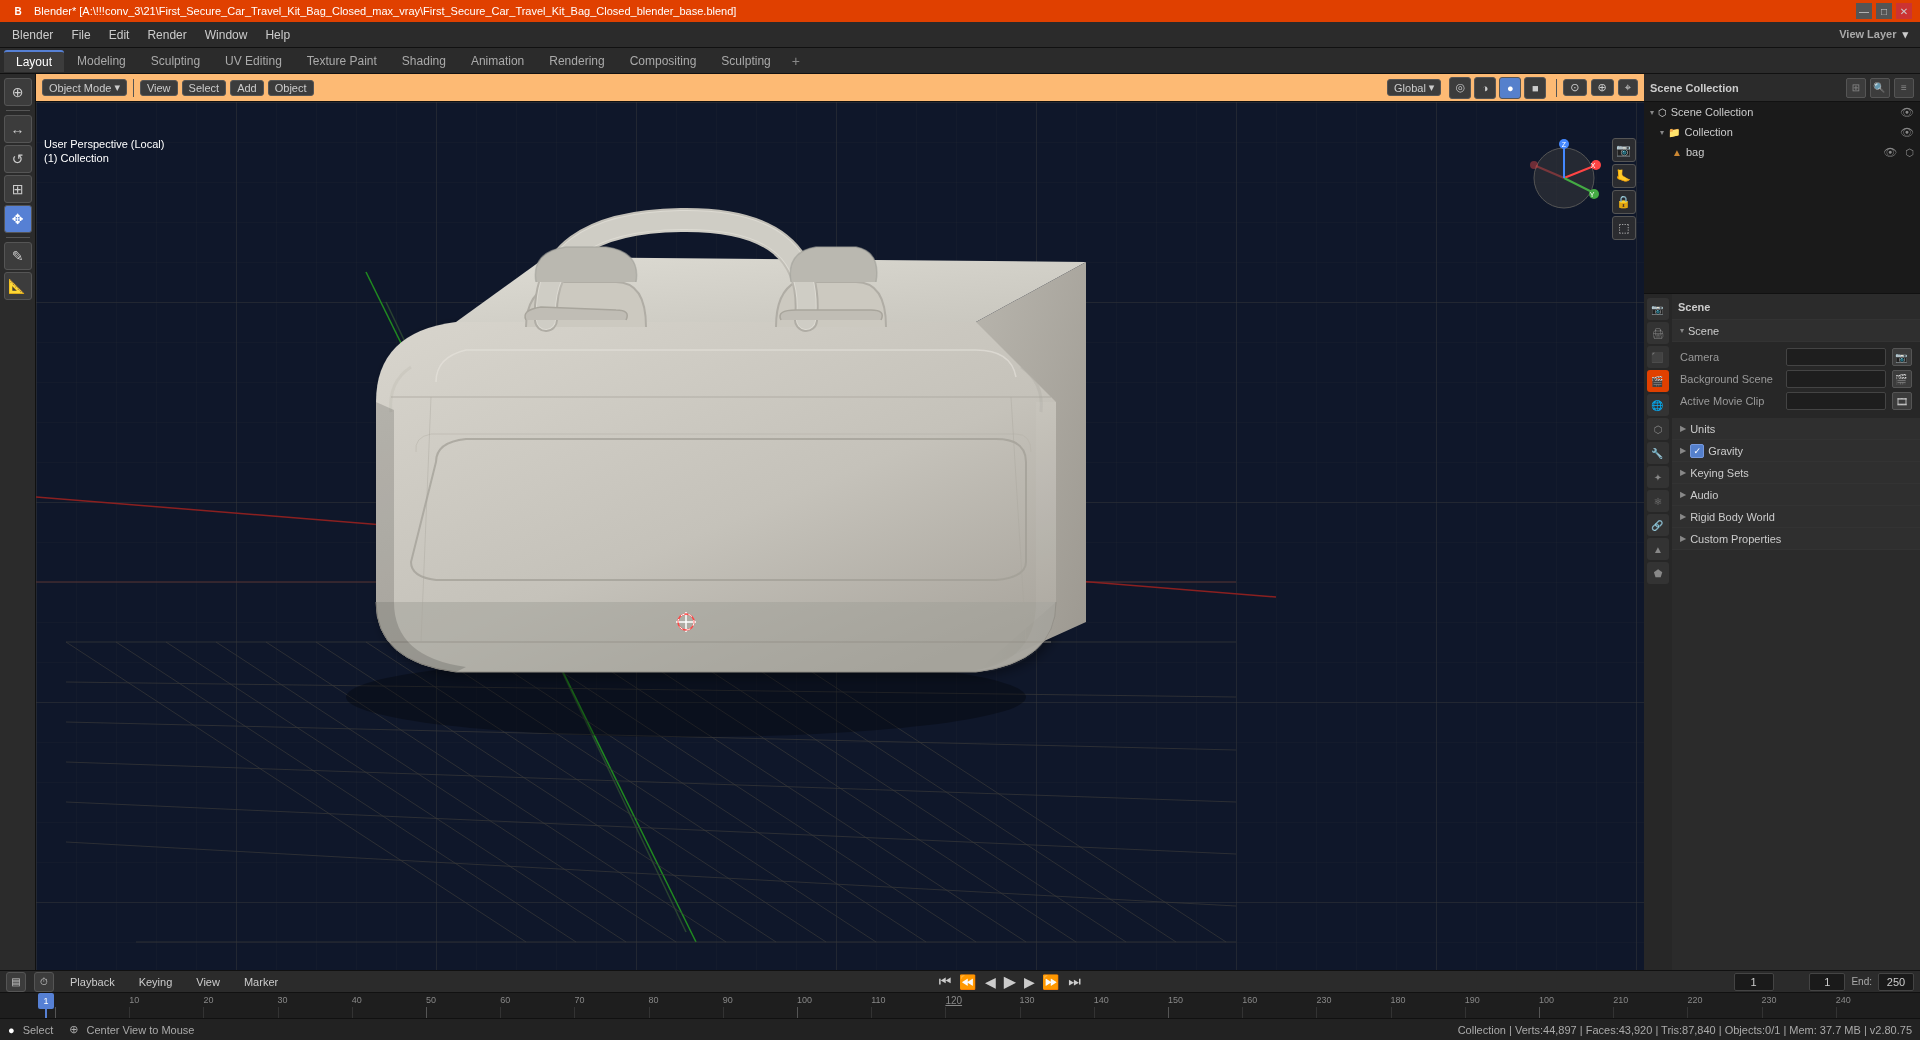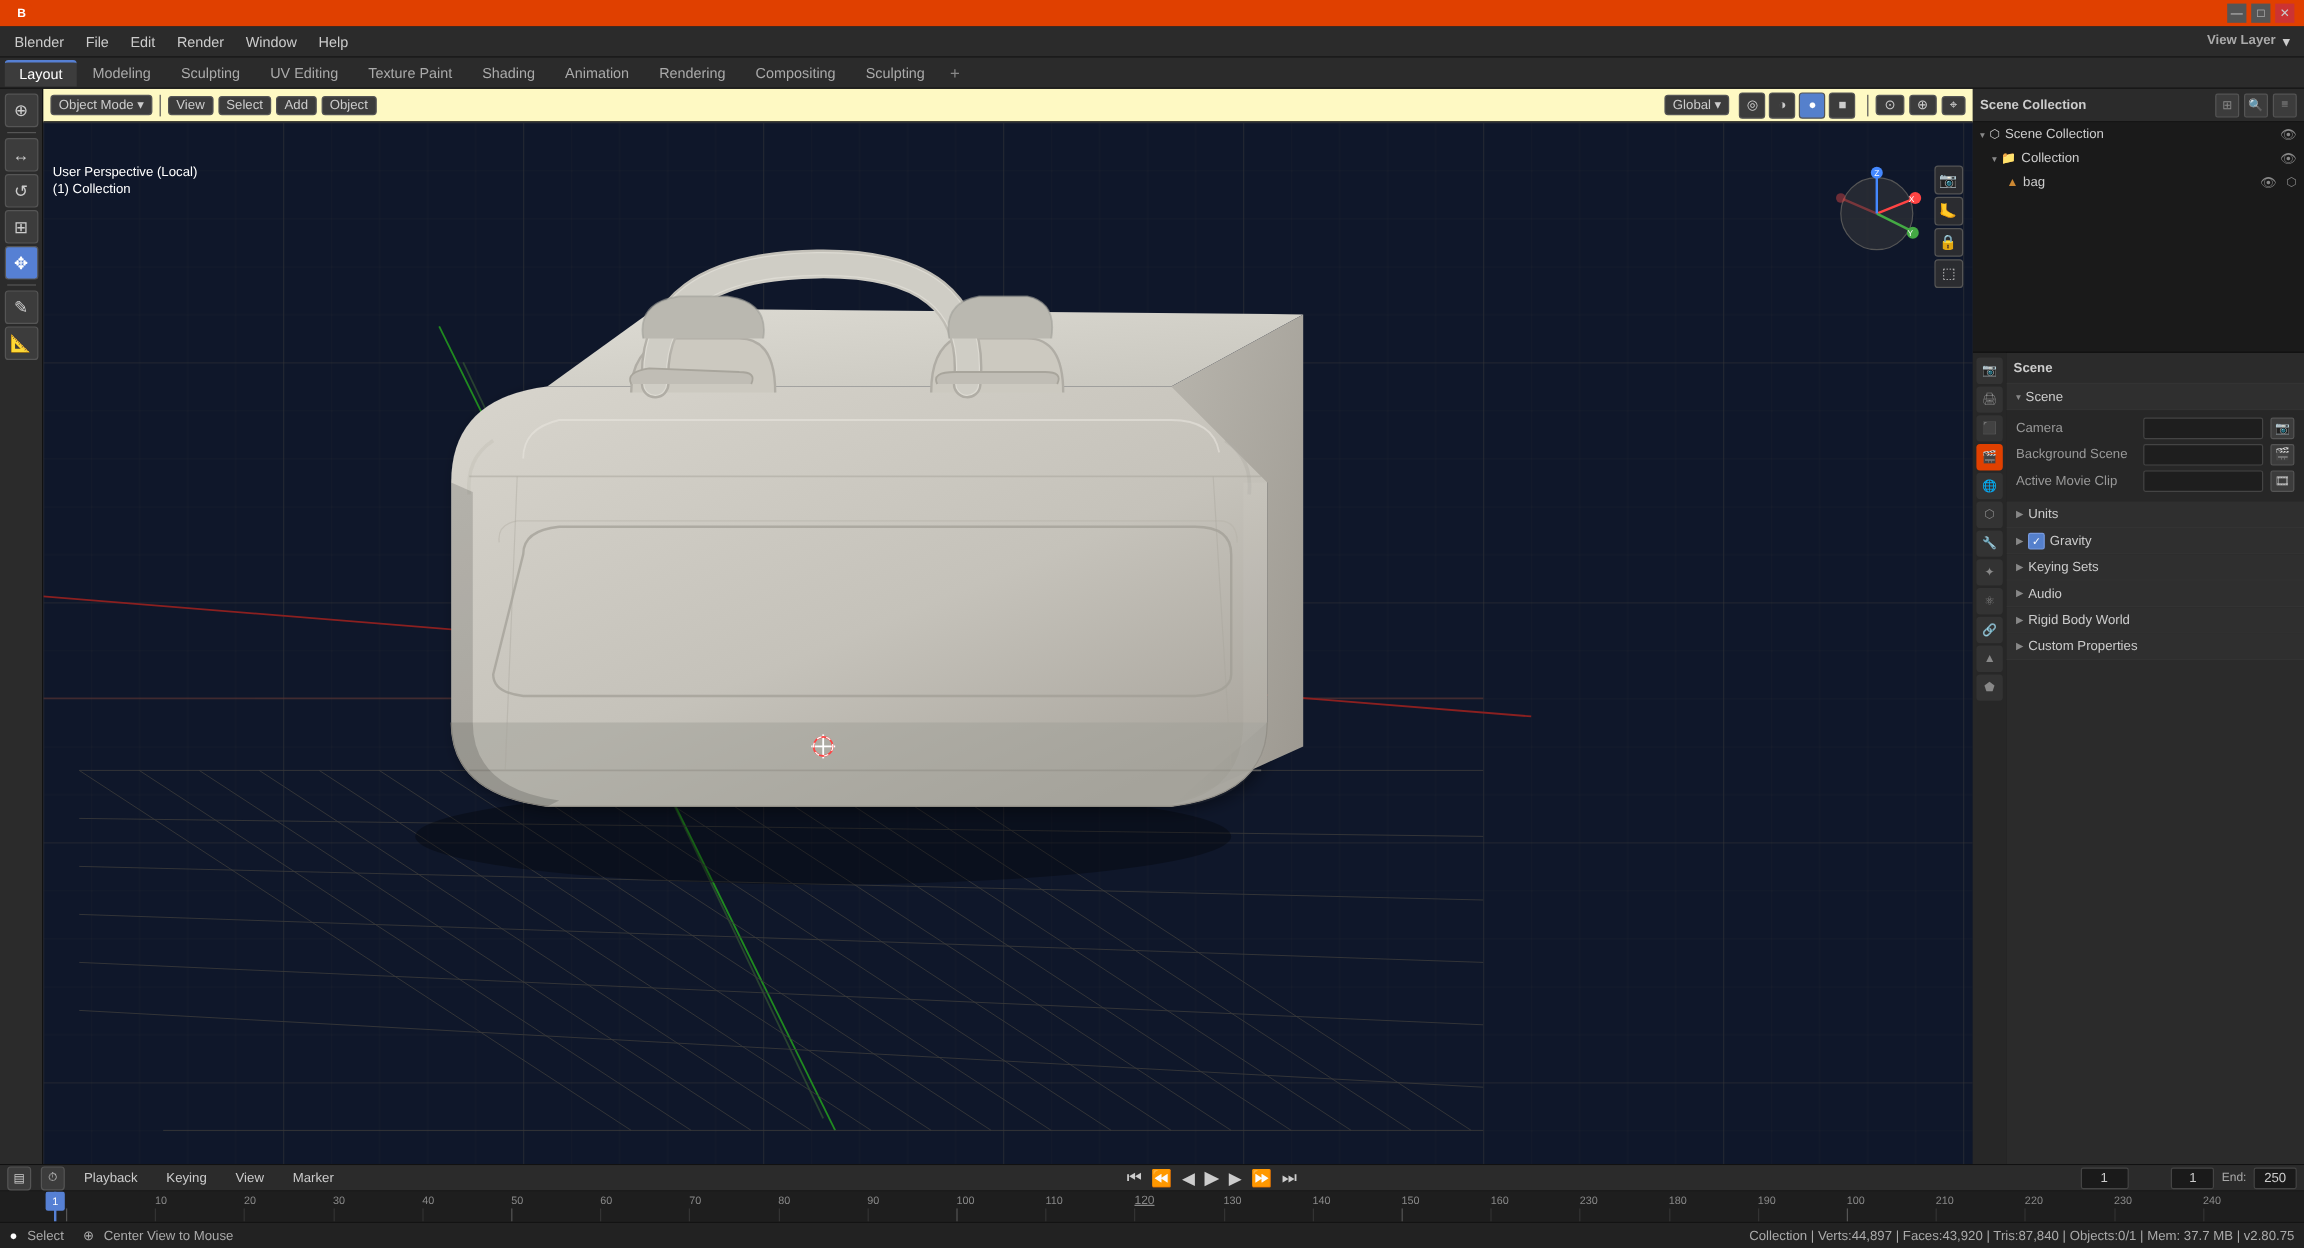--- a/index.html
+++ b/index.html
@@ -135,21 +135,21 @@
 
     
     #viewport-area {
       flex: 1;
       background: #2c2c2c;
       position: relative;
       overflow: hidden;
     }
     #viewport-header {
       height: 28px;
-      background: #fef9c3;
+      background: #fdba74;
       display: flex;
       align-items: center;
       padding: 0 6px;
       gap: 4px;
       border-bottom: 1px solid #111;
     }
     .vp-header-btn {
       padding: 1px 6px;
       background: #3c3c3c;
       border: 1px solid #555;
@@ -476,20 +476,21 @@
       height: 100%;
       overflow: hidden;
     }
   </style>
 </head>
 <body>
 
 <div id="title-bar">
   <div id="title-bar-left">
     <div id="blender-logo">B</div>
+    <span id="title-bar-title">Blender* [A:\!!!conv_3\21\First_Secure_Car_Travel_Kit_Bag_Closed_max_vray\First_Secure_Car_Travel_Kit_Bag_Closed_blender_base.blend]</span>
   </div>
   <div id="title-bar-controls">
     <button class="win-btn">—</button>
     <button class="win-btn">□</button>
     <button class="win-btn" id="close-btn">✕</button>
   </div>
 </div>
 
 <div id="menu-bar">
   <div class="menu-item">Blender</div>

